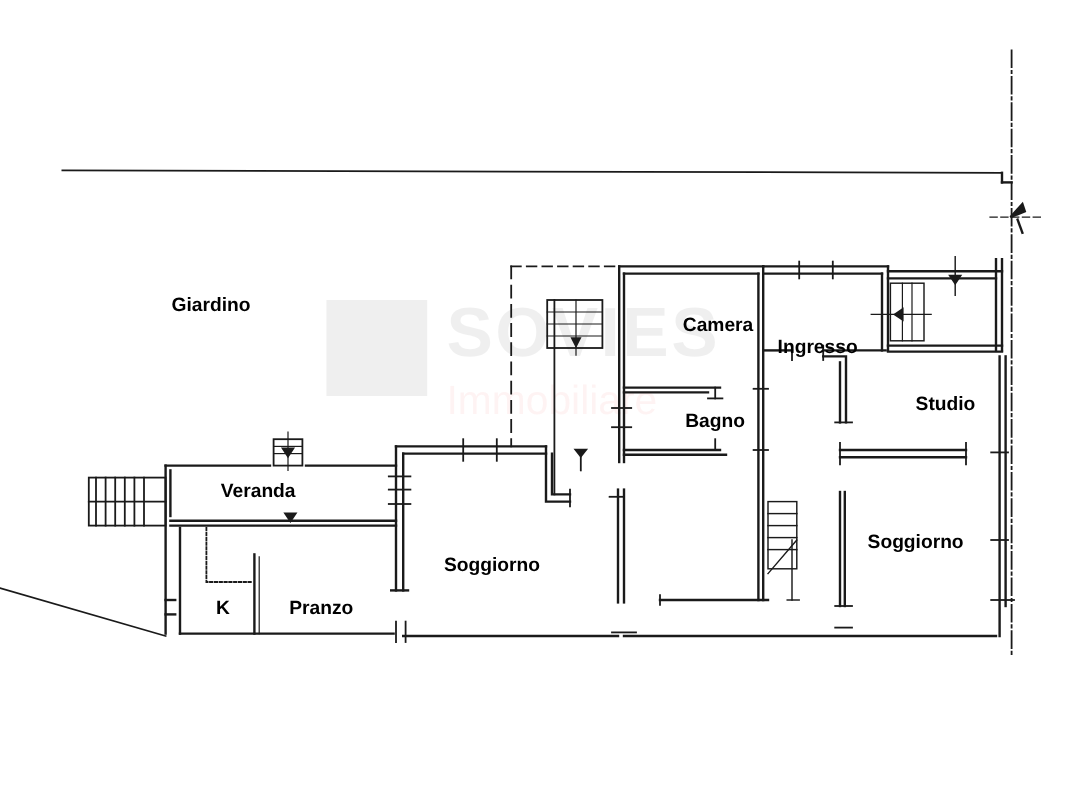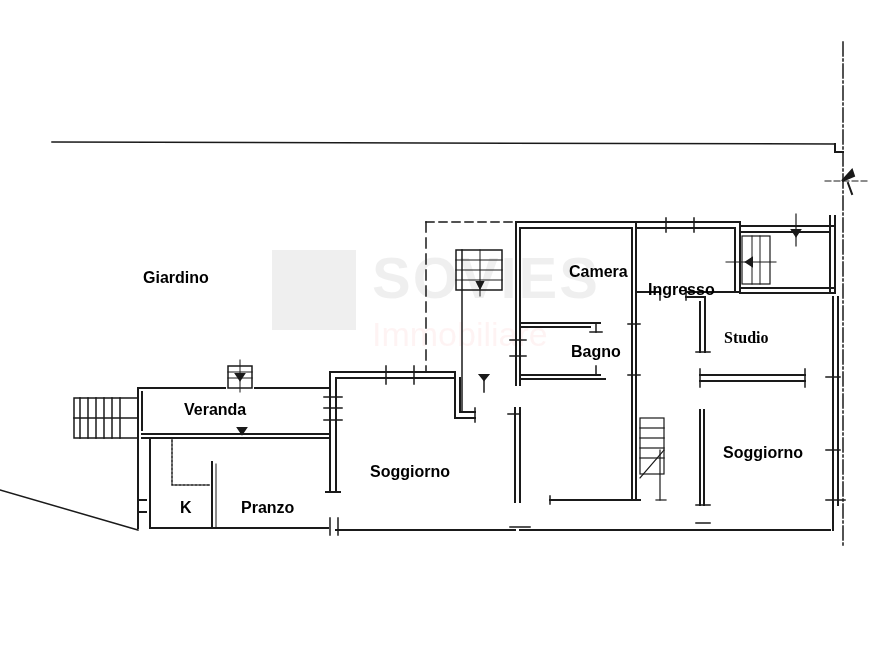--- a/index.html
+++ b/index.html
@@ -187,22 +187,22 @@
       <line x1="696" y1="523" x2="710" y2="523" stroke-width="1.5"></line>
       <line x1="833" y1="297" x2="833" y2="530"></line>
       <line x1="838" y1="297" x2="838" y2="505"></line>
       <line x1="826" y1="377" x2="840" y2="377" stroke-width="1.5"></line>
       <line x1="826" y1="450" x2="840" y2="450" stroke-width="1.5"></line>
       <line x1="826" y1="500" x2="845" y2="500" stroke-width="1.5"></line>
     </g>
   </g>
 </svg>
 
-<div class="label" style="left:143px;top:246px;margin-top:23px;">Giardino</div>
+<div class="label" style="left:143px;top:246px;">Giardino</div>
 <div class="label" style="left:541px;top:263px;margin-left:28px;">Camera</div>
 <div class="label" style="left:648px;top:254px;margin-top:27px;">Ingresso</div>
 <div class="label" style="left:535px;top:343px;margin-left:36px;">Bagno</div>
-<div class="label" style="left:724px;top:329px;font-family:Liberation Serif, serif;">Studio</div>
+<div class="label" style="left:763px;top:329px;">Studio</div>
 <div class="label" style="left:184px;top:401px;">Veranda</div>
 <div class="label" style="left:370px;top:463px;">Soggiorno</div>
 <div class="label" style="left:723px;top:444px;">Soggiorno</div>
 <div class="label" style="left:180px;top:499px;">K</div>
 <div class="label" style="left:241px;top:499px;">Pranzo</div>
 
 </body></html>

